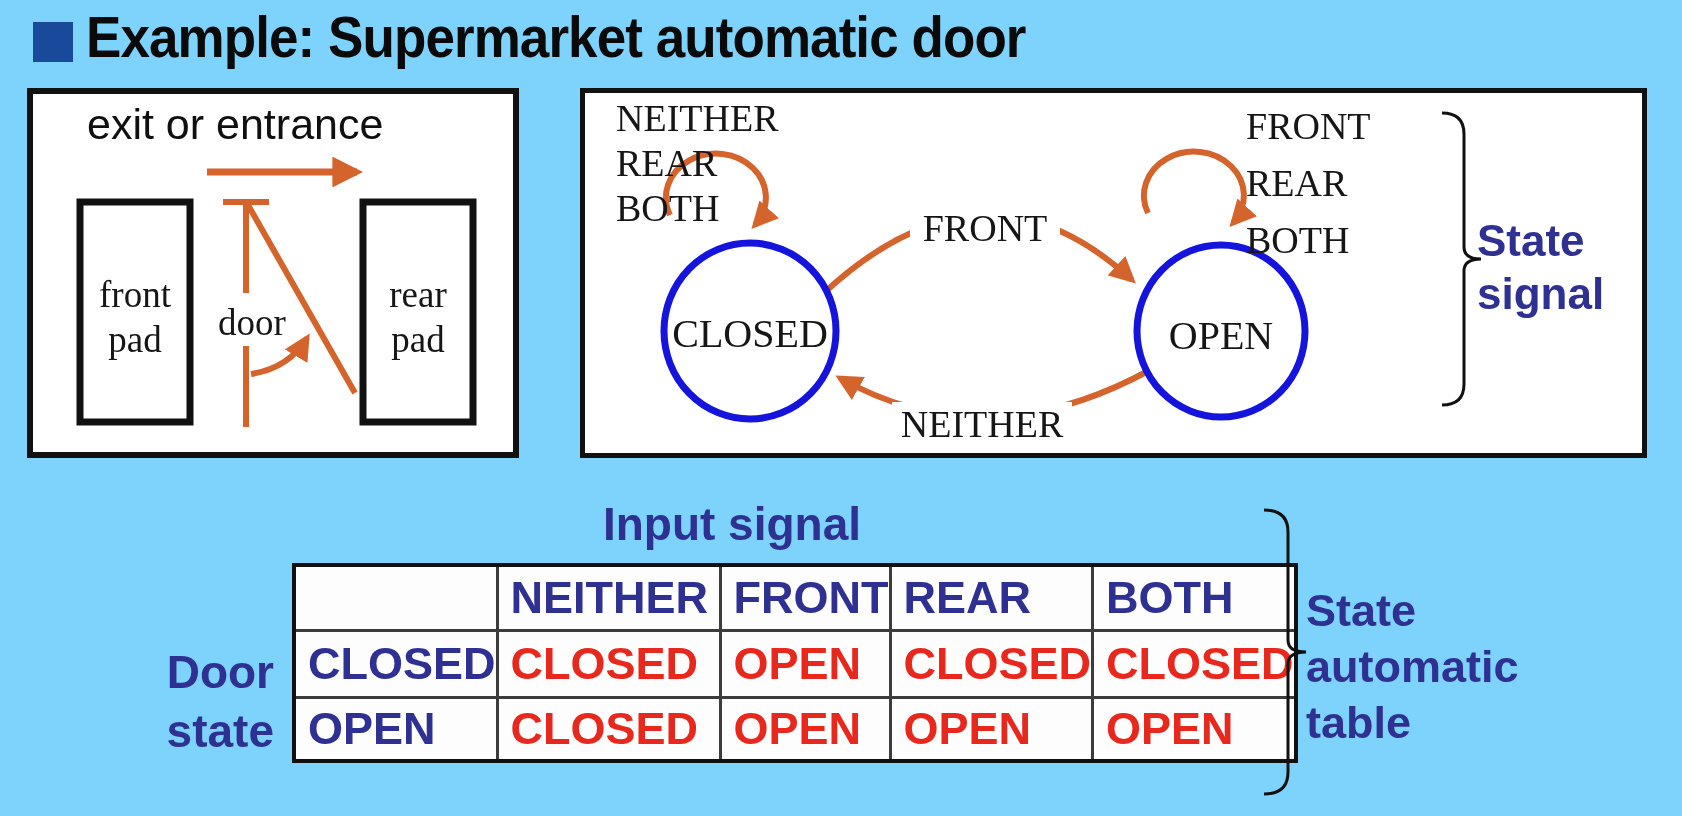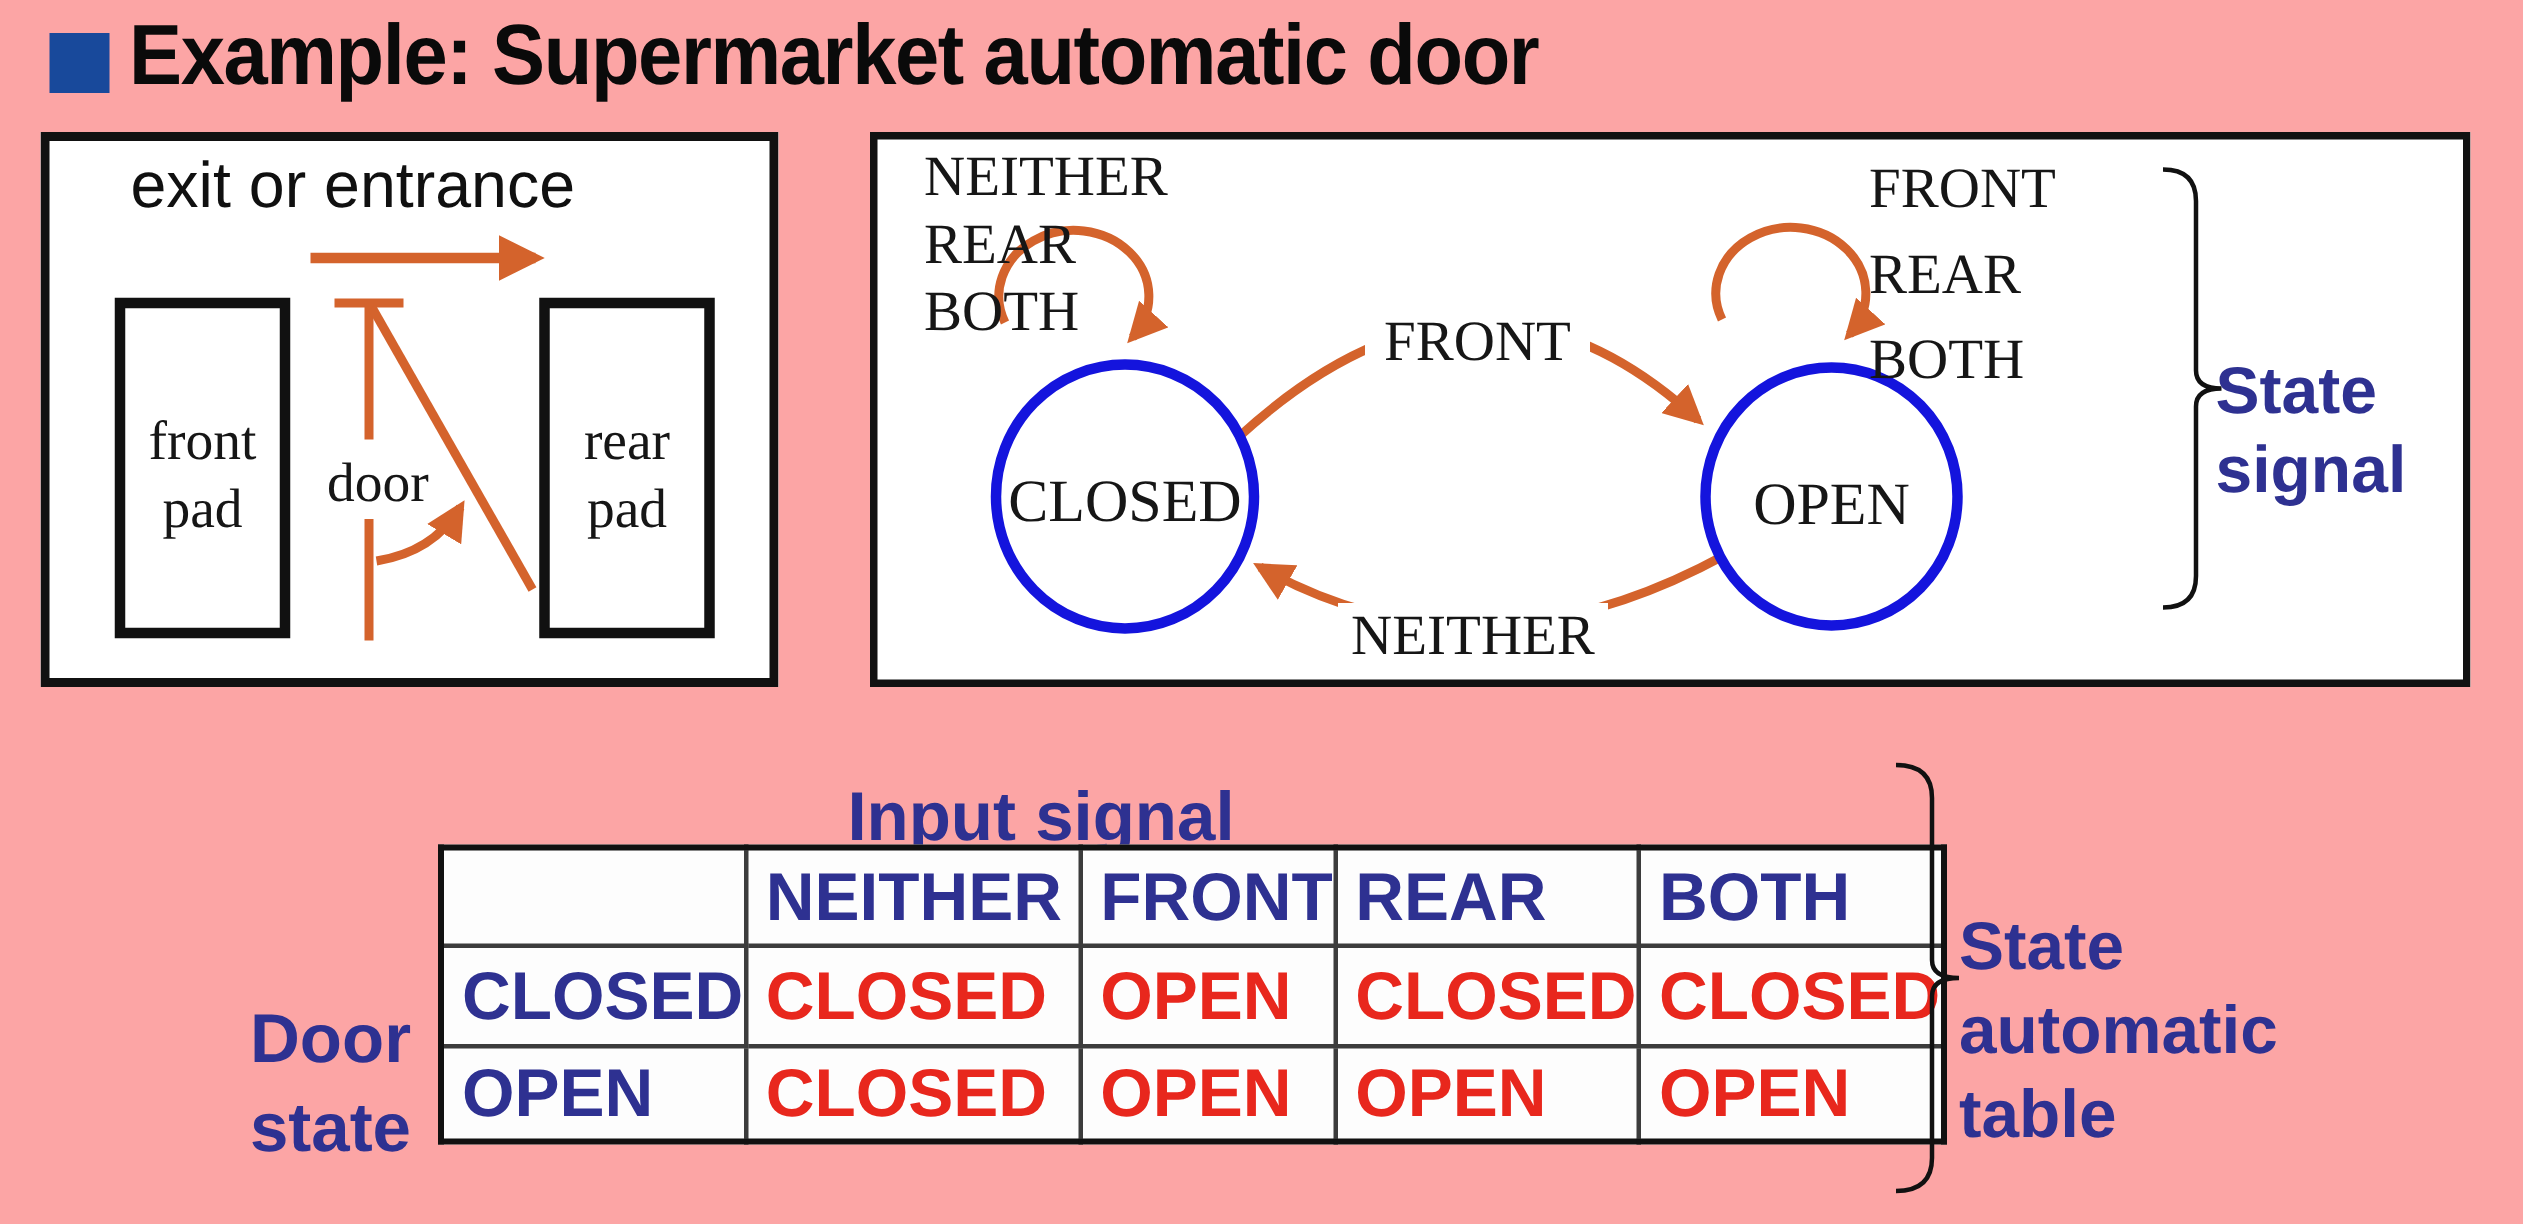--- a/index.html
+++ b/index.html
@@ -1,16 +1,16 @@
 <!DOCTYPE html>
 <html><head>
 <meta charset="utf-8">
 <style>
   html,body{margin:0;padding:0;background:#fff;}
-  #page{position:relative;width:1682px;height:816px;background:#fca5a5;overflow:hidden;
+  #page{position:relative;width:1682px;height:816px;background:#7dd3fc;overflow:hidden;
         font-family:"Liberation Sans","DejaVu Sans",sans-serif;}
   .abs{position:absolute;}
   
   #bullet{left:33px;top:22px;width:40px;height:40px;background:#18499b;}
   #title{left:86px;top:4px;font-size:57px;font-weight:bold;color:#0a0a0a;
          white-space:nowrap;transform:scaleX(.93);transform-origin:left center;
          letter-spacing:-1px;}
   
   .panel{background:#fff;}
   #door-box{left:27px;top:88px;width:492px;height:370px;}
@@ -18,23 +18,23 @@
   .panel svg{position:absolute;left:0;top:0;}
   
   .serif{font-family:"Liberation Serif","DejaVu Serif",serif;color:#161616;}
   .caption{font-size:43px;color:#101010;text-align:left;}
   .pad-label{font-size:37px;line-height:45px;text-align:center;}
   .loop-label{font-size:38px;line-height:45px;white-space:nowrap;}
   .loop-label.right{line-height:57px;}
   .edge-label{font-size:38px;text-align:center;background:#fff;white-space:nowrap;}
   .state-name{font-size:40px;text-align:center;white-space:nowrap;}
   
-  .indigo{color:#2e3191;margin-top:20px;}
+  .indigo{color:#2e3191;}
   #state-diagram-label{left:897px;top:126px;font-size:44px;line-height:53px;font-weight:bold;white-space:nowrap;}
-  #input-signal{left:562px;top:497px;width:264px;font-size:46px;font-weight:bold;text-align:center;}
+  #input-signal{left:600px;top:497px;width:264px;font-size:46px;font-weight:bold;text-align:center;}
   #door-state{left:118px;top:643px;width:156px;font-size:46px;line-height:59px;font-weight:bold;text-align:right;}
   #stt-label{left:1306px;top:583px;font-size:45px;line-height:56px;font-weight:bold;white-space:nowrap;}
   
   #ttable{left:292px;top:563px;border:4px solid #111;border-collapse:collapse;background:#fdfdfd;}
   #ttable td{border:3px solid #3c3c3c;padding:0 0 0 12px;font-size:45px;font-weight:bold;
              vertical-align:middle;white-space:nowrap;}
   #ttable .hdr, #ttable .rowhead{color:#2e3191;}
   #ttable .val{color:#e8271d;}
   .w0{width:180px;} .w1{width:208px;} .w2{width:144px;} .w3{width:183px;} .w4{width:182px;}
   .h0{height:62px;} .h1{height:64px;} .h2{height:60px;}

